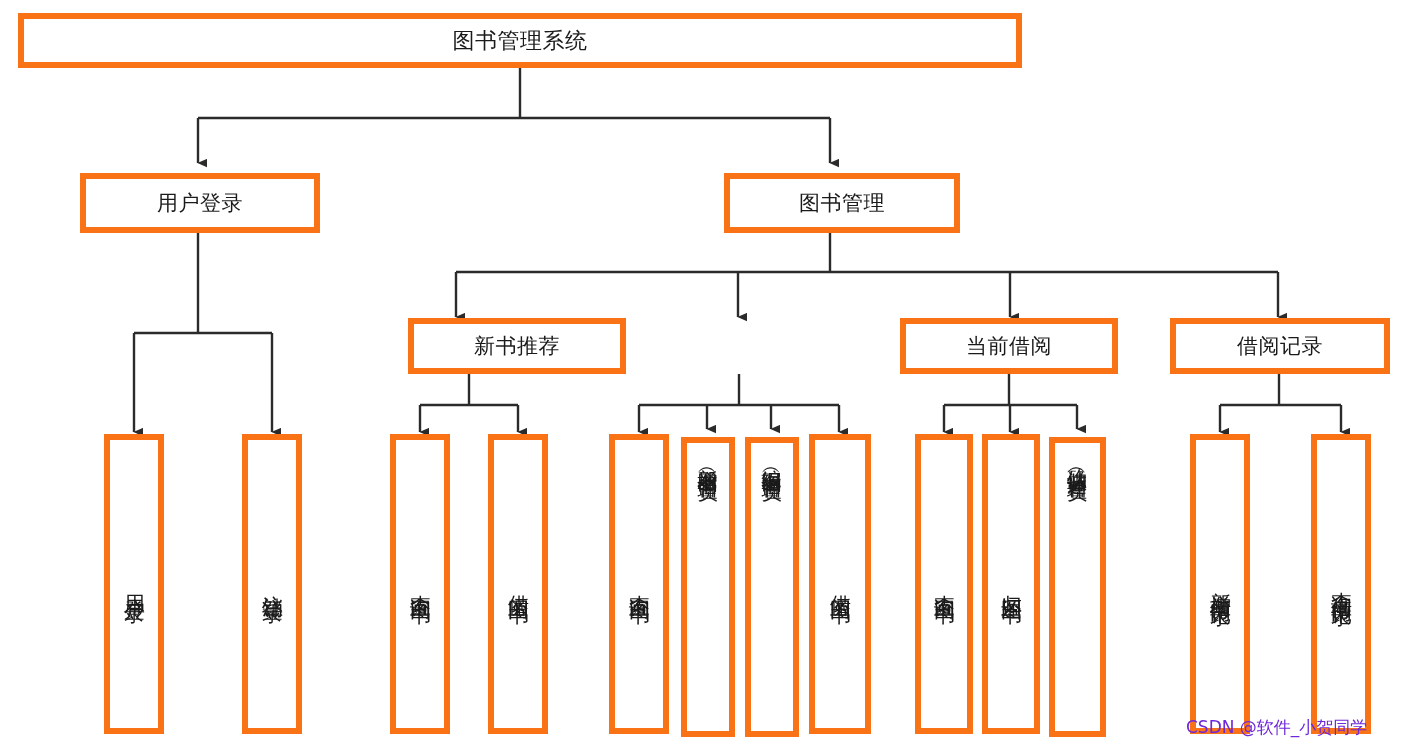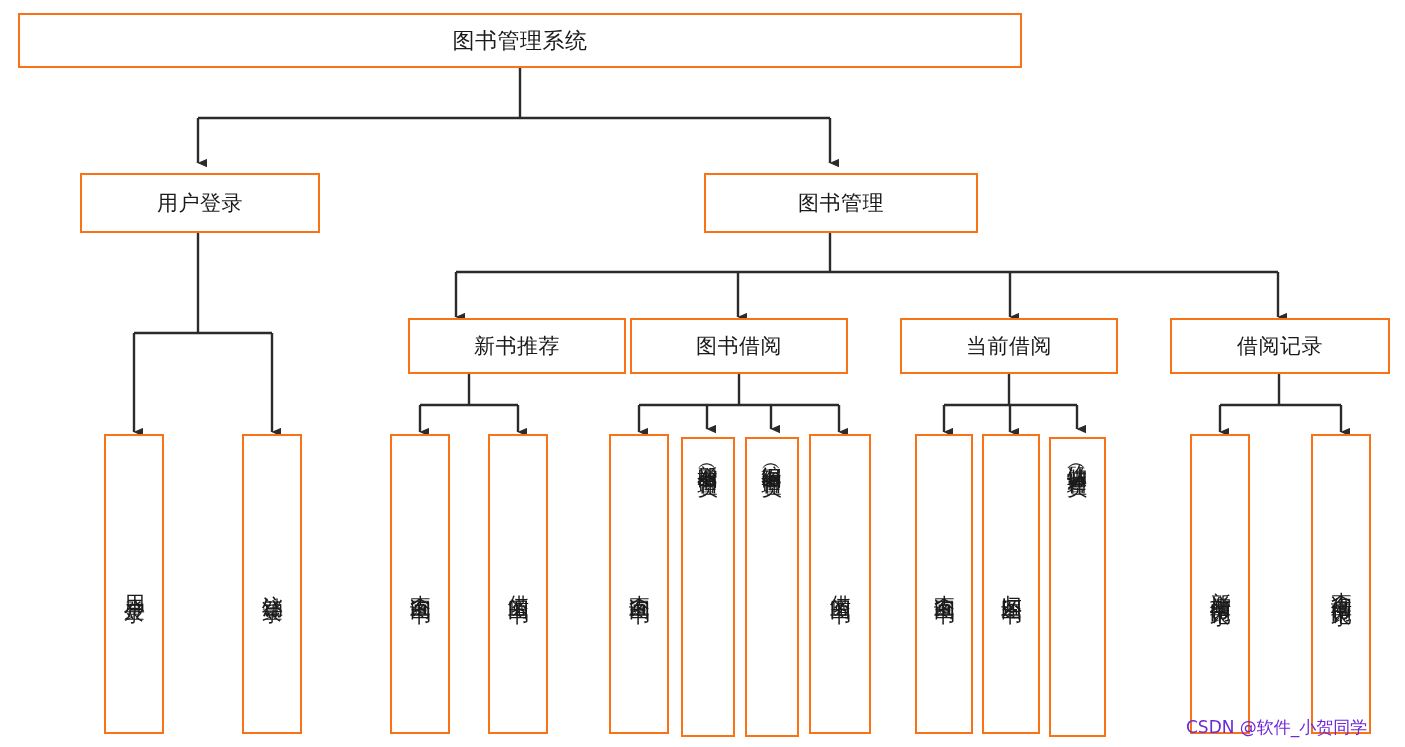--- a/index.html
+++ b/index.html
@@ -23,21 +23,21 @@
     position: absolute;
     left: 0;
     top: 0;
     width: 1405px;
     height: 747px;
     pointer-events: none;
   }
   .node {
     position: absolute;
     box-sizing: border-box;
-    border: 2px solid #f97316;
+    border: 6px solid #f97316;
     background: #ffffff;
     display: flex;
     align-items: center;
     justify-content: center;
     text-align: center;
   }
   .node-label {
     display: block;
     line-height: 1.18;
     letter-spacing: 0.5px;
@@ -135,30 +135,27 @@
     </g>
   </svg>
 
   <div class="node horiz root" style="left:18px; top:13px; width:1004px; height:55px;">
     <span class="node-label">图书管理系统</span>
   </div>
 
   <div class="node horiz" style="left:80px; top:173px; width:240px; height:60px;">
     <span class="node-label">用户登录</span>
   </div>
-  <div class="node horiz" style="left:704px; top:173px; width:274px; height:60px;">
+  <div class="node horiz" style="left:724px; top:173px; width:236px; height:60px;">
     <span class="node-label">图书管理</span>
   </div>
 
   <div class="node horiz" style="left:360px; top:318px; width:218px; height:56px;margin-left:48px;">
     <span class="node-label">新书推荐</span>
   </div>
-  <div class="node horiz" style="left:630px; top:318px; width:218px; height:56px;">
-    <span class="node-label">图书借阅</span>
-  </div>
   <div class="node horiz" style="left:900px; top:318px; width:218px; height:56px;">
     <span class="node-label">当前借阅</span>
   </div>
   <div class="node horiz" style="left:1170px; top:318px; width:220px; height:56px;">
     <span class="node-label">借阅记录</span>
   </div>
 
   <div class="node vert centered" style="left:104px; top:434px; width:60px; height:300px;">
     <span class="node-label">用户登录</span>
   </div>

